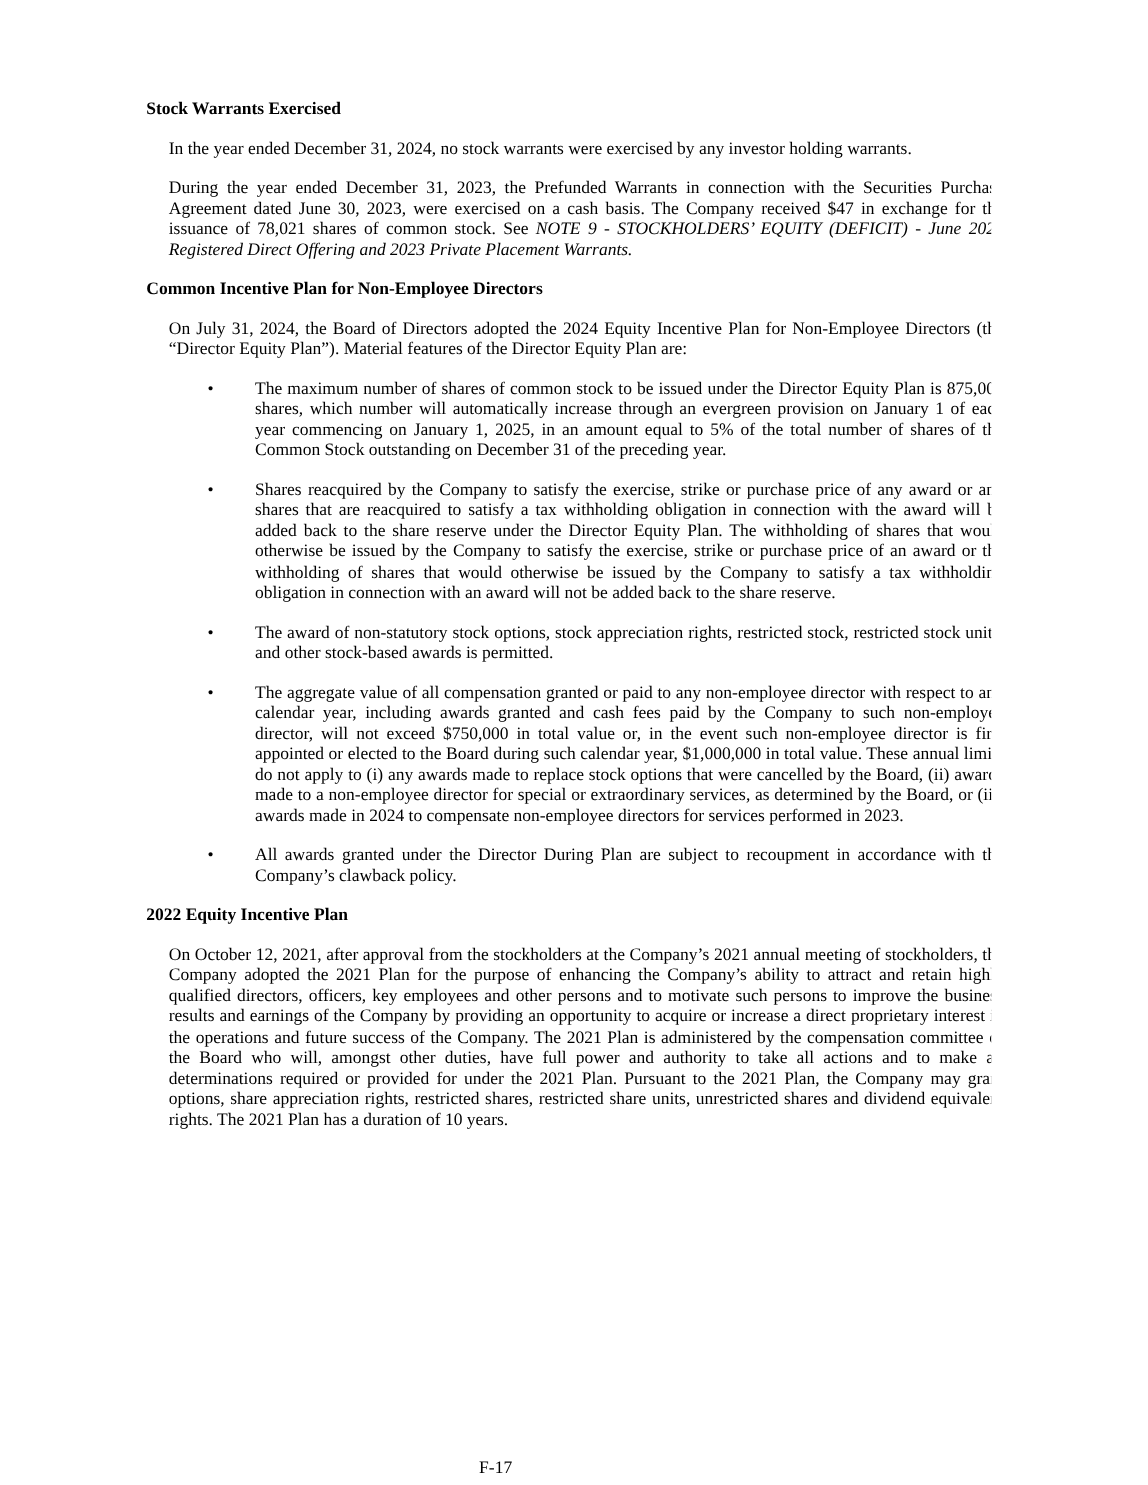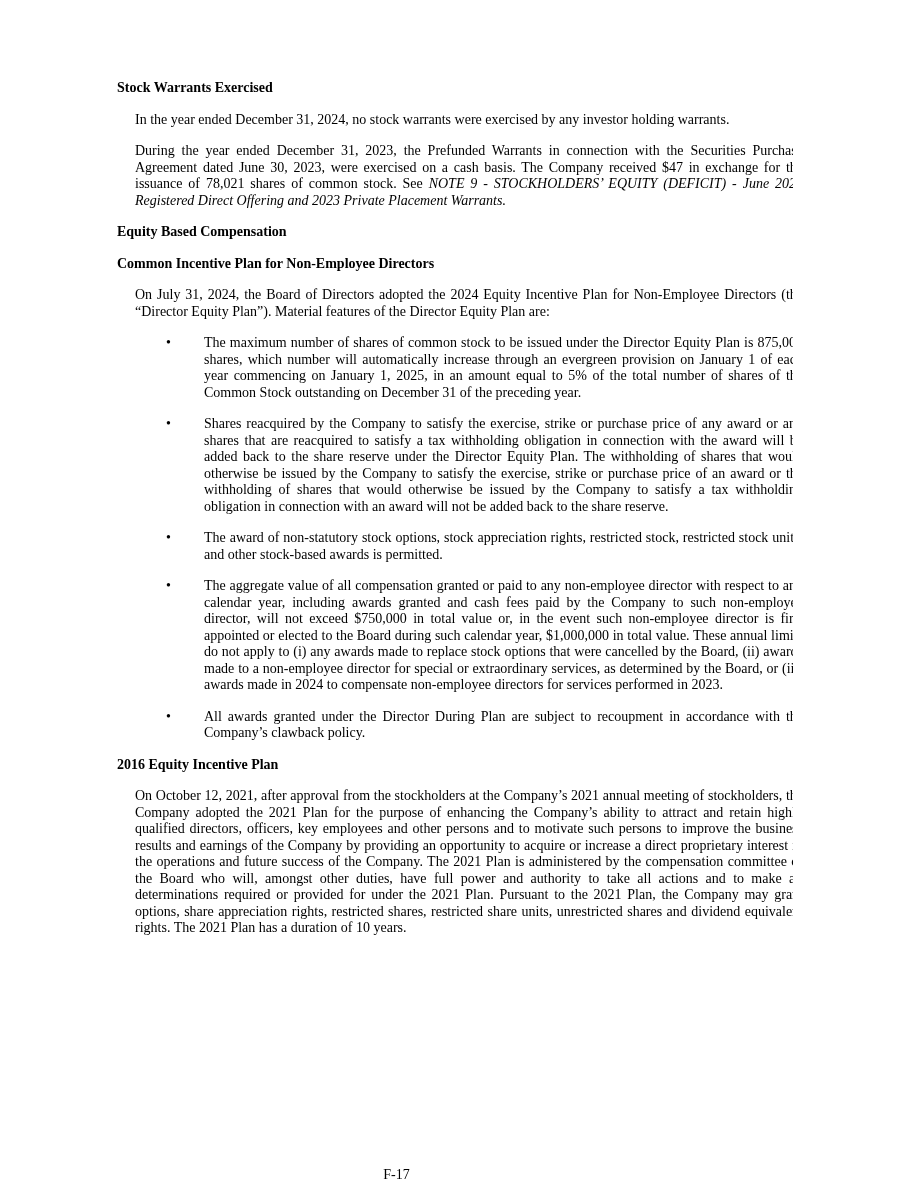--- a/index.html
+++ b/index.html
@@ -27,36 +27,35 @@
 
 <div class="page">
   <div class="content">
 
     <h3 class="hd">Stock Warrants Exercised</h3>
 
     <p class="para">In the year ended December 31, 2024, no stock warrants were exercised by any investor holding warrants.</p>
 
     <p class="para"><span>During the year ended December 31, 2023, the Prefunded Warrants in connection with the Securities Purchase Agreement dated June 30, 2023, were exercised on a cash basis.  The Company received $47 in exchange for the issuance of 78,021 shares of common stock.  See </span><span class="note-ref">NOTE 9 - STOCKHOLDERS’ EQUITY (DEFICIT) - June 2023 Registered Direct Offering and 2023 Private Placement Warrants.</span></p>
 
-    <h3 class="hd">Equity Based Compensation</h3>
 
 
     <h3 class="hd">Common Incentive Plan for Non-Employee Directors</h3>
 
     <p class="para">On July 31, 2024, the Board of Directors adopted the 2024 Equity Incentive Plan for Non-Employee Directors (the “Director Equity Plan”).  Material features of the Director Equity Plan are:</p>
 
     <ul class="bullets">
       <li><span class="marker">•</span><span>The maximum number of shares of common stock to be issued under the Director Equity Plan is 875,000 shares, which number will automatically increase through an evergreen provision on January 1 of each year commencing on January 1, 2025, in an amount equal to 5% of the total number of shares of the Common Stock outstanding on December 31 of the preceding year.</span></li>
       <li><span class="marker">•</span><span>Shares reacquired by the Company to satisfy the exercise, strike or purchase price of any award or any shares that are reacquired to satisfy a tax withholding obligation in connection with the award will be added back to the share reserve under the Director Equity Plan. The withholding of shares that would otherwise be issued by the Company to satisfy the exercise, strike or purchase price of an award or the withholding of shares that would otherwise be issued by the Company to satisfy a tax withholding obligation in connection with an award will not be added back to the share reserve.</span></li>
       <li><span class="marker">•</span><span>The award of non-statutory stock options, stock appreciation rights, restricted stock, restricted stock units, and other stock-based awards is permitted.</span></li>
       <li><span class="marker">•</span><span>The aggregate value of all compensation granted or paid to any non-employee director with respect to any calendar year, including awards granted and cash fees paid by the Company to such non-employee director, will not exceed $750,000 in total value or, in the event such non-employee director is first appointed or elected to the Board during such calendar year, $1,000,000 in total value. These annual limits do not apply to (i) any awards made to replace stock options that were cancelled by the Board, (ii) awards made to a non-employee director for special or extraordinary services, as determined by the Board, or (iii) awards made in 2024 to compensate non-employee directors for services performed in 2023.</span></li>
       <li><span class="marker">•</span><span>All awards granted under the Director During Plan are subject to recoupment in accordance with the Company’s clawback policy.</span></li>
     </ul>
 
 
-    <h3 class="hd">2016 Equity Incentive Plan</h3>
+    <h3 class="hd">2022 Equity Incentive Plan</h3>
 
     <p class="para">On October 12, 2021, after approval from the stockholders at the Company’s 2021 annual meeting of stockholders, the Company adopted the 2021 Plan for the purpose of enhancing the Company’s ability to attract and retain highly qualified directors, officers, key employees and other persons and to motivate such persons to improve the business results and earnings of the Company by providing an opportunity to acquire or increase a direct proprietary interest in the operations and future success of the Company. The 2021 Plan is administered by the compensation committee of the Board who will, amongst other duties, have full power and authority to take all actions and to make all determinations required or provided for under the 2021 Plan. Pursuant to the 2021 Plan, the Company may grant options, share appreciation rights, restricted shares, restricted share units, unrestricted shares and dividend equivalent rights. The 2021 Plan has a duration of 10 years.</p>
 
   </div>
 
   <div class="footer">F-17</div>
 </div>
 
 </body></html>

